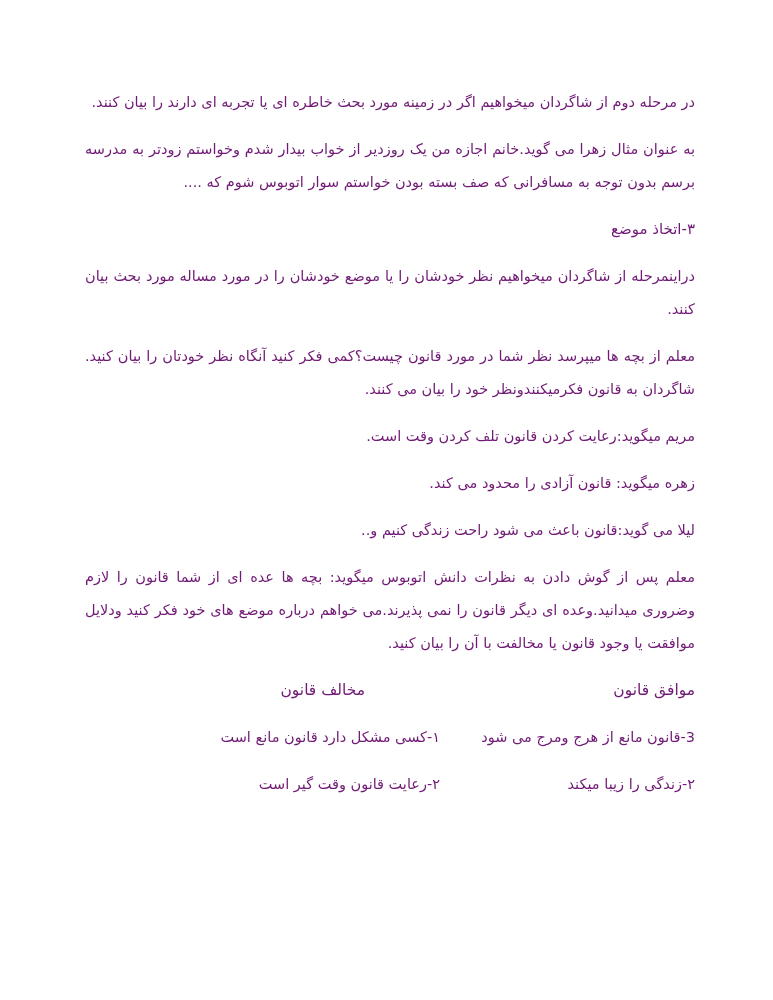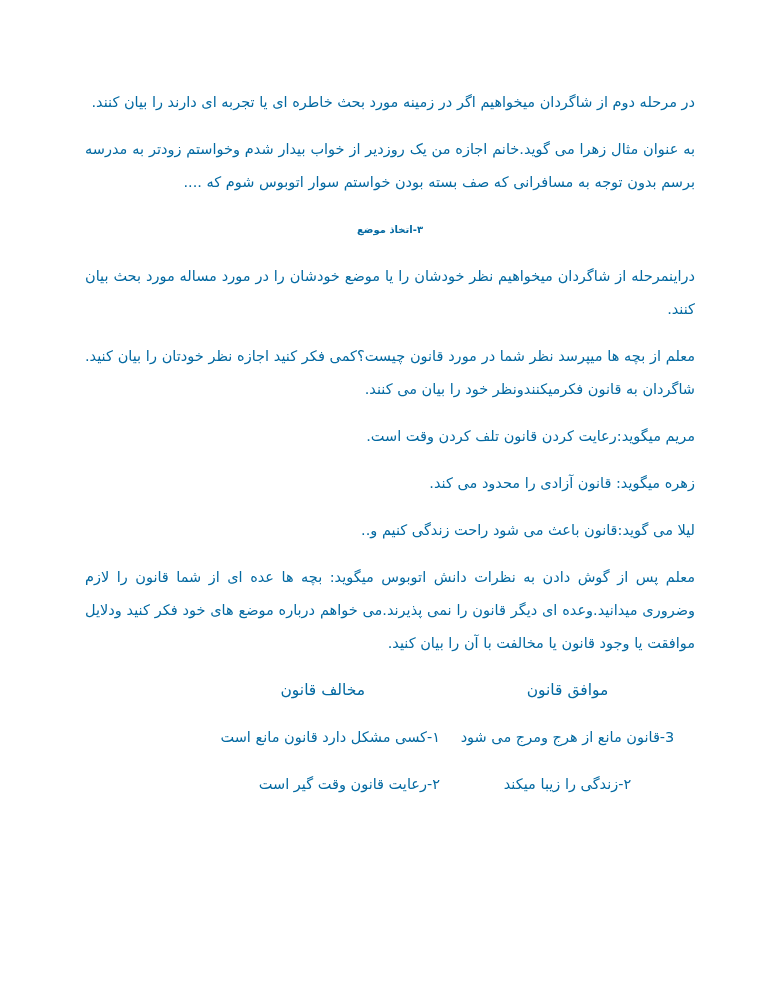--- a/index.html
+++ b/index.html
@@ -6,51 +6,51 @@
     margin: 0;
     padding: 0;
     background: #ffffff;
   }
   .page {
     position: relative;
     width: 773px;
     height: 1000px;
     box-sizing: border-box;
     background: #ffffff;
-    color: #0369a1;
+    color: #701a75;
     direction: rtl;
     font-family: "DejaVu Sans", sans-serif;
     font-size: 14.5px;
     padding: 86px 78px 0 85px;
     overflow: hidden;
   }
   .para {
     margin: 0 0 14px 0;
     line-height: 33px;
     text-align: justify;
     text-justify: inter-word;
   }
   .heading {
     margin: 0 0 14px 0;
     line-height: 33px;
-    font-size: 10px;
-    font-weight: bold;
-    text-align: center;
+    font-size: 15px;
+    font-weight: normal;
+    text-align: right;
   }
   .law-table {
     display: flex;
     flex-direction: row;
     margin-top: 0;
   }
   .col {
     line-height: 33px;
   }
   .col-agree {
     flex: 0 0 255px;
-    text-align: center;
+    text-align: right;
   }
   .col-disagree {
     flex: 1 1 auto;
     text-align: right;
   }
   .col-header {
     font-weight: normal;
     font-size: 15.5px;
     margin: 0 0 14px 0;
   }
@@ -68,21 +68,21 @@
 <div class="page">
 
   <p class="para">در مرحله دوم از شاگردان میخواهیم اگر در زمینه مورد بحث خاطره ای یا تجربه ای دارند را بیان کنند.</p>
 
   <p class="para">به عنوان مثال زهرا می گوید.خانم اجازه من یک روزدیر از خواب بیدار شدم وخواستم زودتر به مدرسه برسم بدون توجه به مسافرانی که صف بسته بودن خواستم سوار اتوبوس شوم که ....</p>
 
   <h3 class="heading">۳-اتخاذ موضع</h3>
 
   <p class="para">دراینمرحله از شاگردان میخواهیم نظر خودشان را یا موضع خودشان را در مورد مساله مورد بحث بیان کنند.</p>
 
-  <p class="para">معلم از بچه ها میپرسد نظر شما در مورد قانون چیست؟کمی فکر کنید اجازه نظر خودتان را بیان کنید. شاگردان به قانون فکرمیکنندونظر خود را بیان می کنند.</p>
+  <p class="para">معلم از بچه ها میپرسد نظر شما در مورد قانون چیست؟کمی فکر کنید آنگاه نظر خودتان را بیان کنید. شاگردان به قانون فکرمیکنندونظر خود را بیان می کنند.</p>
 
   <p class="para">مریم میگوید:رعایت کردن قانون تلف کردن وقت است.</p>
 
   <p class="para">زهره میگوید: قانون آزادی را محدود می کند.</p>
 
   <p class="para">لیلا می گوید:قانون باعث می شود راحت زندگی کنیم و..</p>
 
 
   <p class="para">معلم پس از گوش دادن به نظرات دانش اتوبوس میگوید: بچه ها عده ای از شما قانون را لازم وضروری میدانید.وعده ای دیگر قانون را نمی پذیرند.می خواهم درباره موضع های خود فکر کنید ودلایل موافقت  یا وجود قانون  یا مخالفت با آن را بیان کنید.</p>
 

